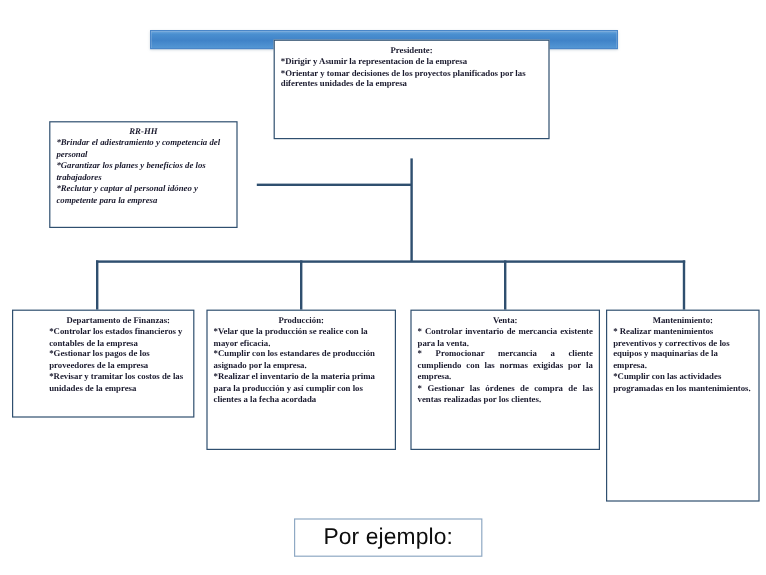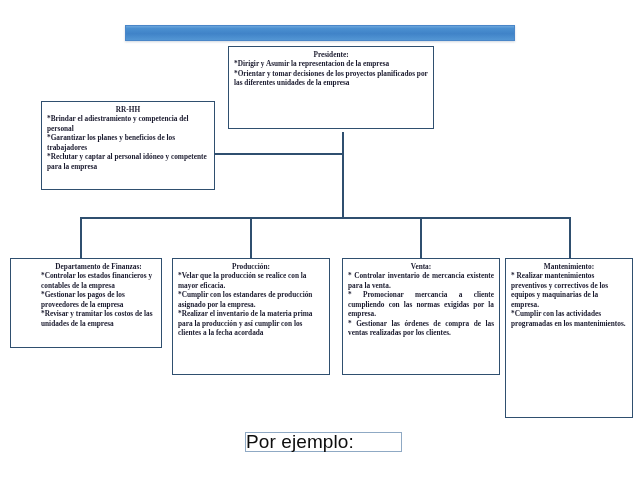--- a/index.html
+++ b/index.html
@@ -70,27 +70,27 @@
   }
   .conn.v { width: 1.8px; }
   .conn.h { height: 1.8px; }
 
   
   .caption-box {
     position: absolute;
     left: 245px;
     top: 432px;
     width: 157px;
-    height: 20px;
+    height: 32px;
     box-sizing: border-box;
     border: 1.6px solid #8FA9C4;
     background: #ffffff;
     display: flex;
     align-items: center;
-    justify-content: flex-start;
+    justify-content: center;
     font-family: "Liberation Sans", sans-serif;
     font-size: 19px;
     font-weight: normal;
     color: #0d0d0d;
     letter-spacing: 0.1px;
     z-index: 6;
   }
 </style>
 </head>
 <body>
@@ -103,27 +103,27 @@
 
   <div class="conn h" style="left:214px; top:153px; width:129px;"></div>
 
   <div class="conn h" style="left:80px; top:217px; width:491px;"></div>
 
   <div class="conn v" style="left:80px; top:217px; height:42px;"></div>
   <div class="conn v" style="left:250px; top:217px; height:42px;"></div>
   <div class="conn v" style="left:420px; top:217px; height:42px;"></div>
   <div class="conn v" style="left:569px; top:217px; height:42px;"></div>
 
-  <div class="node" style="left:228px; top:46px; width:206px; height:83px;">
+  <div class="node" style="left:228px; top:33px; width:230px; height:83px;">
     <span class="node-title">Presidente:</span>
     <span class="node-line">*Dirigir y Asumir la representacion de la empresa</span>
     <span class="node-line">*Orientar y tomar decisiones de los proyectos planificados por las diferentes unidades de la empresa</span>
   </div>
 
-  <div class="node" style="left:41px; top:101px; width:174px; height:89px;">
+  <div class="node" style="left:41px; top:101px; width:157px; height:89px;font-style:italic;">
     <span class="node-title">RR-HH</span>
     <span class="node-line">*Brindar el adiestramiento y competencia del personal</span>
     <span class="node-line">*Garantizar los planes y beneficios de los trabajadores</span>
     <span class="node-line">*Reclutar y captar al personal idóneo y competente para la empresa</span>
   </div>
 
   <div class="node" style="left:10px; top:258px; width:152px; height:90px;padding-left:30px;">
     <span class="node-title">Departamento de Finanzas:</span>
     <span class="node-line">*Controlar los estados financieros y contables  de la empresa</span>
     <span class="node-line">*Gestionar los pagos de los proveedores de la empresa</span>

